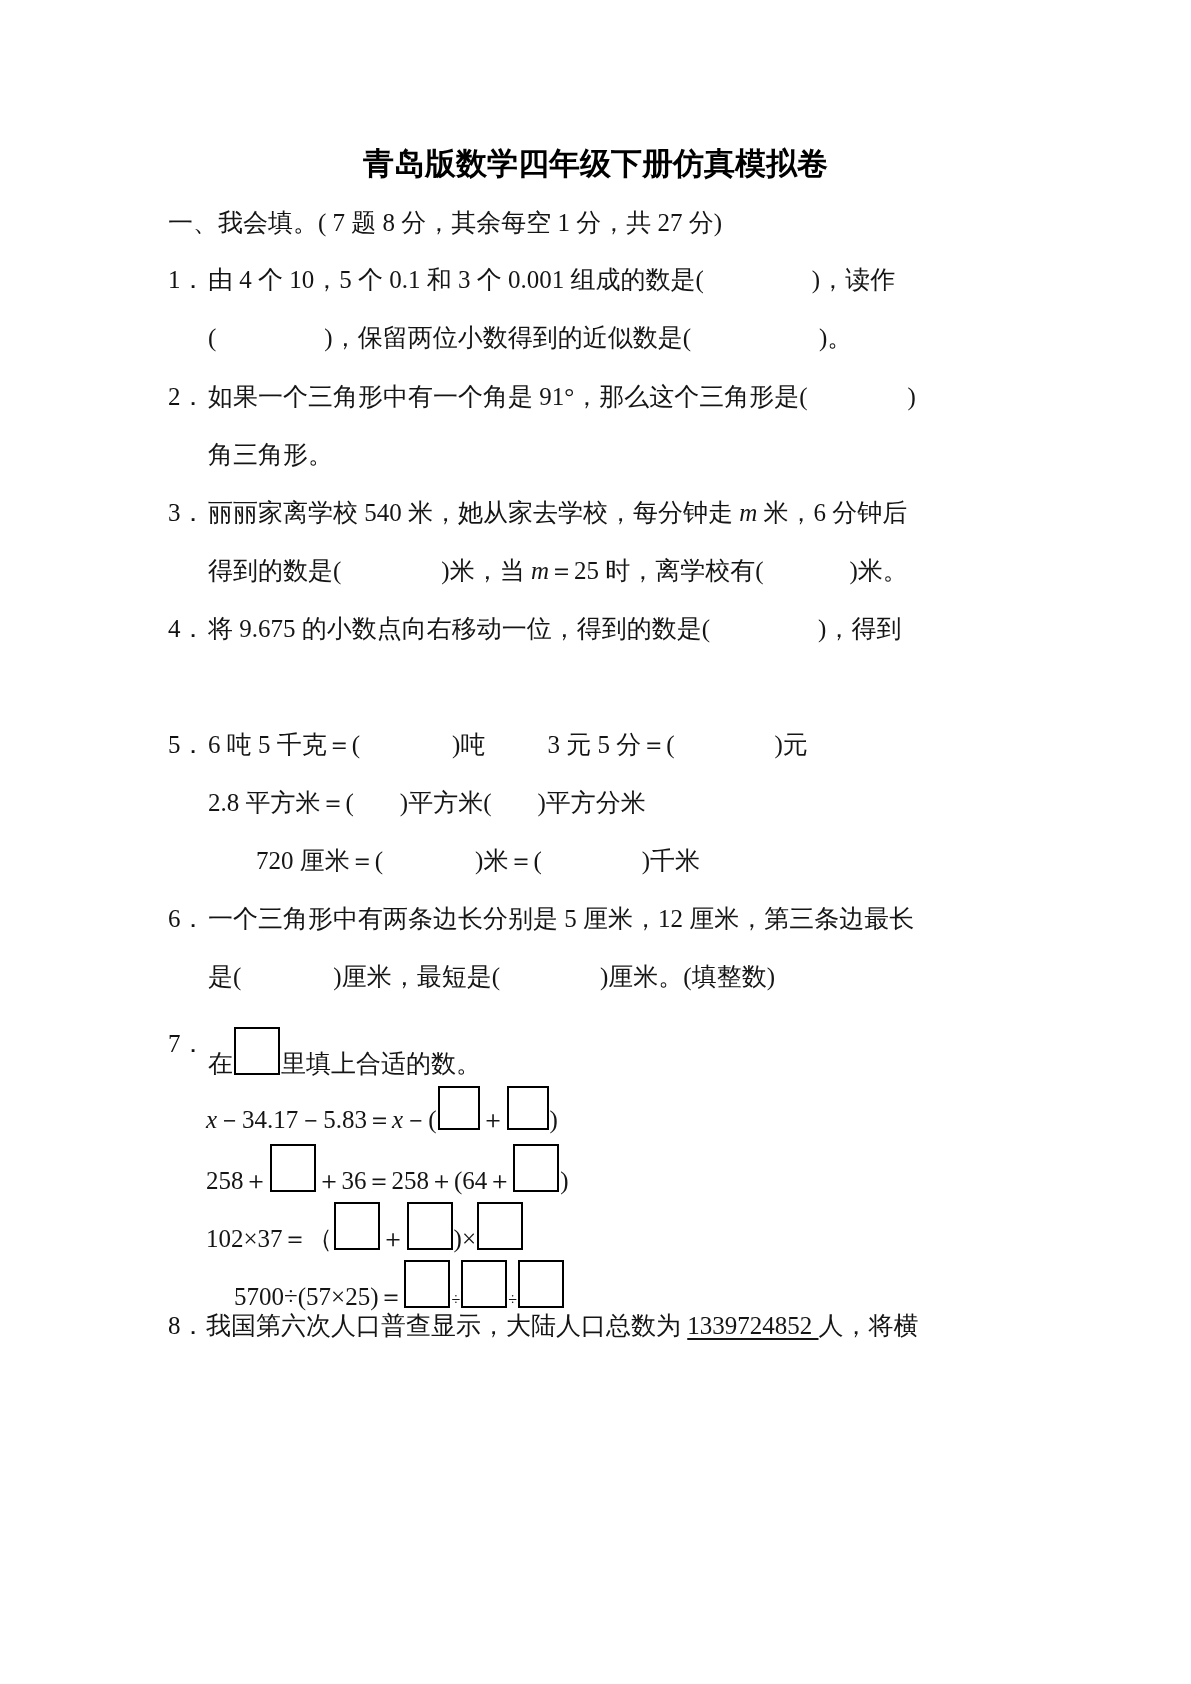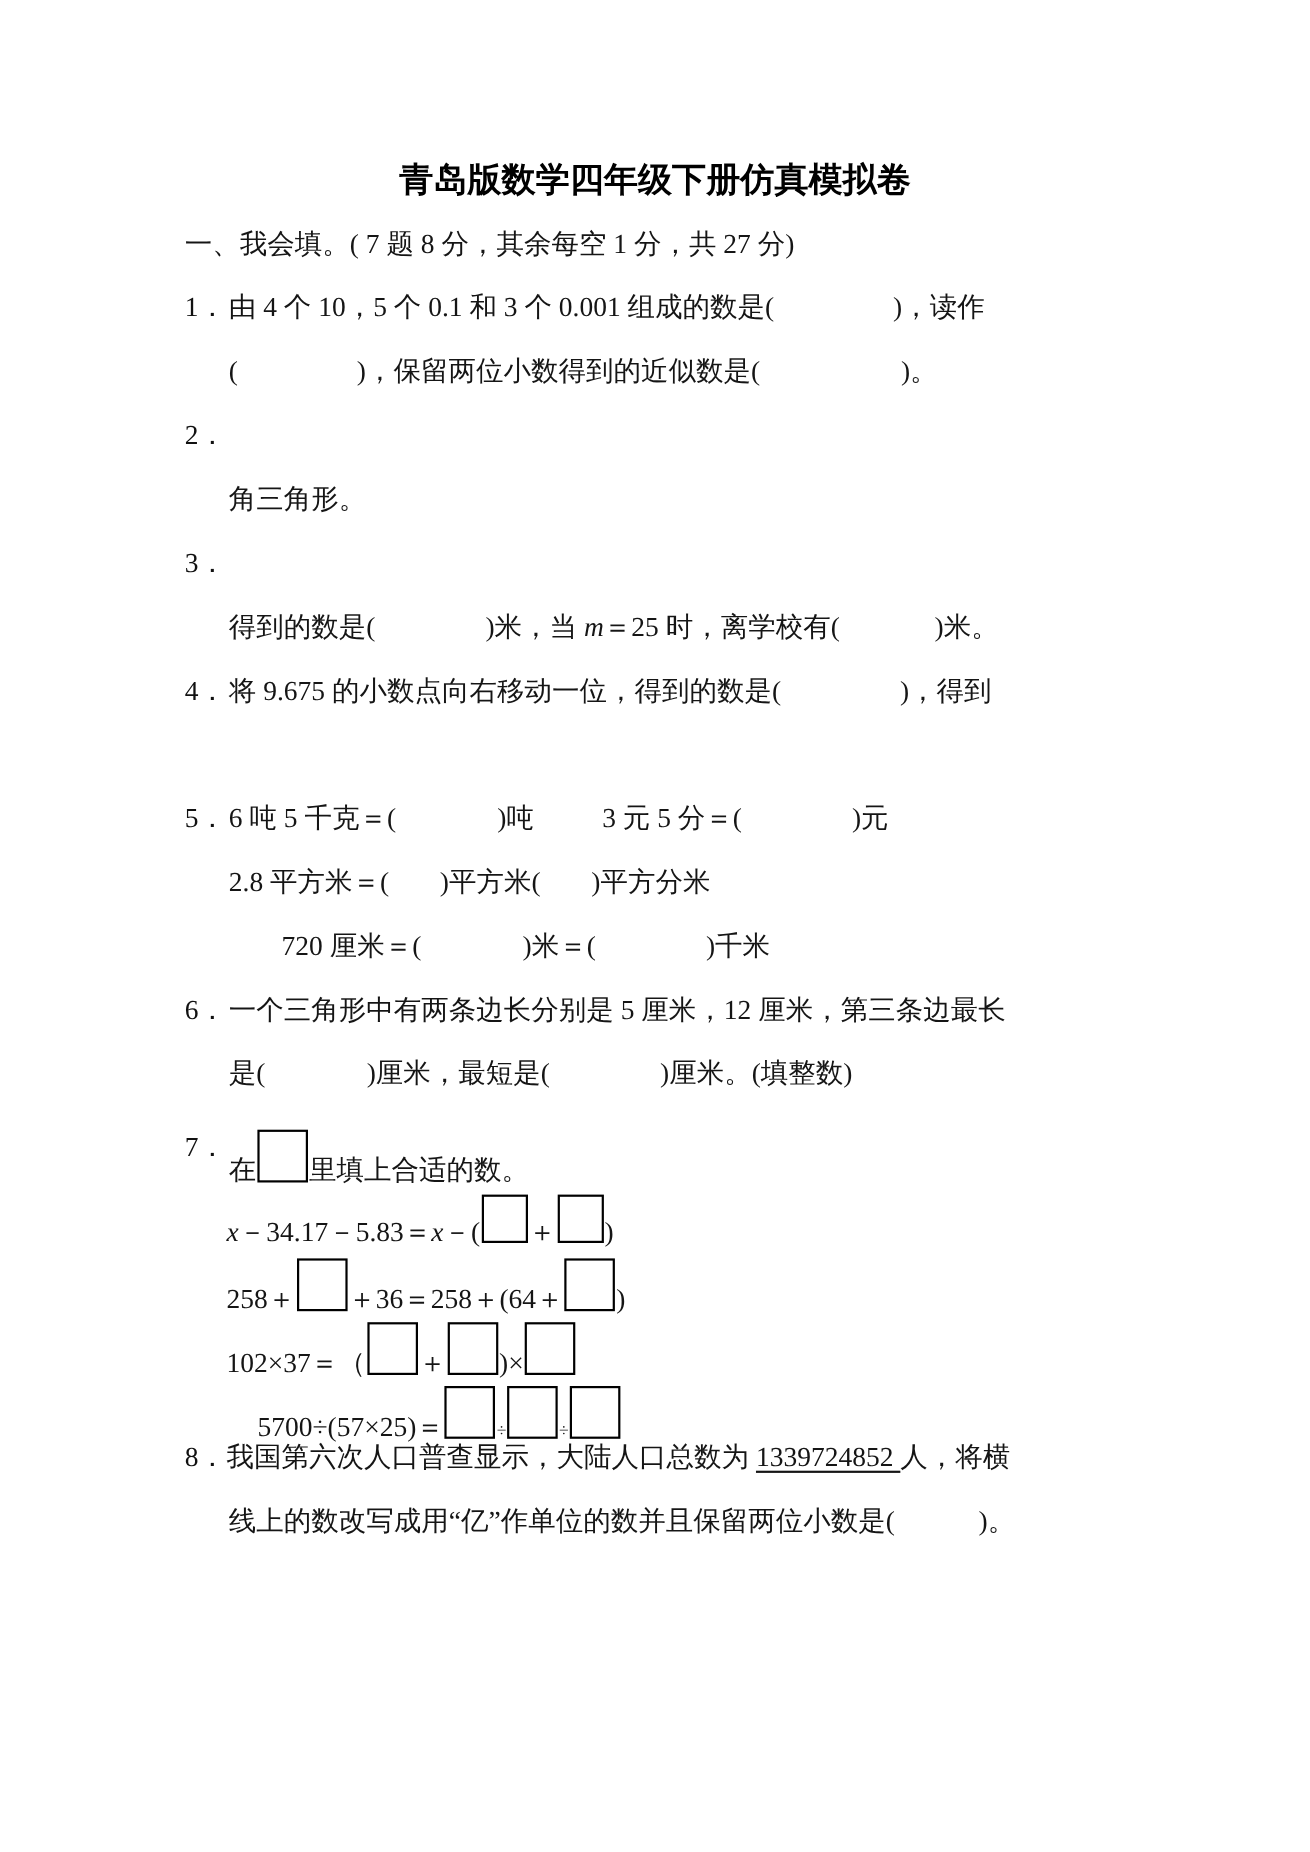--- a/index.html
+++ b/index.html
@@ -35,23 +35,25 @@
 
   <div class="title">青岛版数学四年级下册仿真模拟卷</div>
 
   <div class="line" style="left:168px; top:206px;">一、我会填。( 7 题 8 分，其余每空 1 分，共 27 分)</div>
 
   <div class="num" style="left:168px; top:263px;">1．</div>
   <div class="line" style="left:208px; top:263px;text-align:right;"><span>由 4 个 10，5 个 0.1 和 3 个 0.001 组成的数是(</span><span class="blank" style="width:108px;"></span><span>)，读作</span></div>
   <div class="line" style="left:208px; top:321px;"><span>(</span><span class="blank" style="width:108px;"></span><span>)，保留两位小数得到的近似数是(</span><span class="blank" style="width:128px;"></span><span>)。</span></div>
 
   <div class="num" style="left:168px; top:380px;">2．</div>
+  <div class="line" style="left:208px; top:380px;"><span>如果一个三角形中有一个角是 91°，那么这个三角形是(</span><span class="blank" style="width:100px;"></span><span>)</span></div>
   <div class="line" style="left:208px; top:438px;">角三角形。</div>
 
   <div class="num" style="left:168px; top:496px;">3．</div>
+  <div class="line" style="left:208px; top:496px;"><span>丽丽家离学校 540 米，她从家去学校，每分钟走 </span><span class="it">m</span><span> 米，6 分钟后</span></div>
   <div class="line" style="left:208px; top:554px;"><span>得到的数是(</span><span class="blank" style="width:100px;"></span><span>)米，当 </span><span class="it">m</span><span>＝25 时，离学校有(</span><span class="blank" style="width:86px;"></span><span>)米。</span></div>
 
   <div class="num" style="left:168px; top:612px;">4．</div>
   <div class="line" style="left:208px; top:612px;"><span>将 9.675 的小数点向右移动一位，得到的数是(</span><span class="blank" style="width:108px;"></span><span>)，得到</span></div>
 
   <div class="num" style="left:168px; top:728px;">5．</div>
   <div class="line" style="left:208px; top:728px;"><span>6 吨 5 千克＝(</span><span class="blank" style="width:92px;"></span><span>)吨</span><span class="blank" style="width:62px;"></span><span>3 元 5 分＝(</span><span class="blank" style="width:100px;"></span><span>)元</span></div>
   <div class="line" style="left:208px; top:786px;"><span>2.8 平方米＝(</span><span class="blank" style="width:46px;"></span><span>)平方米(</span><span class="blank" style="width:46px;"></span><span>)平方分米</span></div>
   <div class="line" style="left:208px; top:844px;margin-left:48px;"><span>720 厘米＝(</span><span class="blank" style="width:92px;"></span><span>)米＝(</span><span class="blank" style="width:100px;"></span><span>)千米</span></div>
 
@@ -65,15 +67,14 @@
   <div class="line" style="left:206px; top:1086px;"><span class="it">x</span><span>－34.17－5.83＝</span><span class="it">x</span><span>－(</span><span class="box" style="vertical-align:-2px;"></span><span>＋</span><span class="box" style="vertical-align:-2px;"></span><span>)</span></div>
 
   <div class="line" style="left:206px; top:1144px;"><span>258＋</span><span class="box" style="width:46px; height:48px; vertical-align:-3px;"></span><span>＋36＝258＋(64＋</span><span class="box" style="width:46px; height:48px; vertical-align:-3px;"></span><span>)</span></div>
 
   <div class="line" style="left:206px; top:1202px;"><span>102×37＝（</span><span class="box" style="width:46px; height:48px; vertical-align:-3px;"></span><span>＋</span><span class="box" style="width:46px; height:48px; vertical-align:-3px;"></span><span>)×</span><span class="box" style="width:46px; height:48px; vertical-align:-3px;"></span></div>
 
   <div class="line" style="left:206px; top:1260px;margin-left:28px;"><span>5700÷(57×25)＝</span><span class="box" style="width:46px; height:48px; vertical-align:-3px;"></span><span class="small-op">÷</span><span class="box" style="width:46px; height:48px; vertical-align:-3px;"></span><span class="small-op">÷</span><span class="box" style="width:46px; height:48px; vertical-align:-3px;"></span></div>
 
   <div class="num" style="left:168px; top:1309px;">8．</div>
   <div class="line" style="left:206px; top:1309px;"><span>我国第六次人口普查显示，大陆人口总数为 </span><span class="ul">1339724852 </span><span>人，将横</span></div>
-  <div class="line" style="left:208px; top:1367px;"><span>线上的数改写成用“亿”作单位的数并且保留两位小数是(</span><span class="blank" style="width:76px;"></span><span>)。</span></div>
 
 </div>
 
 </body></html>

